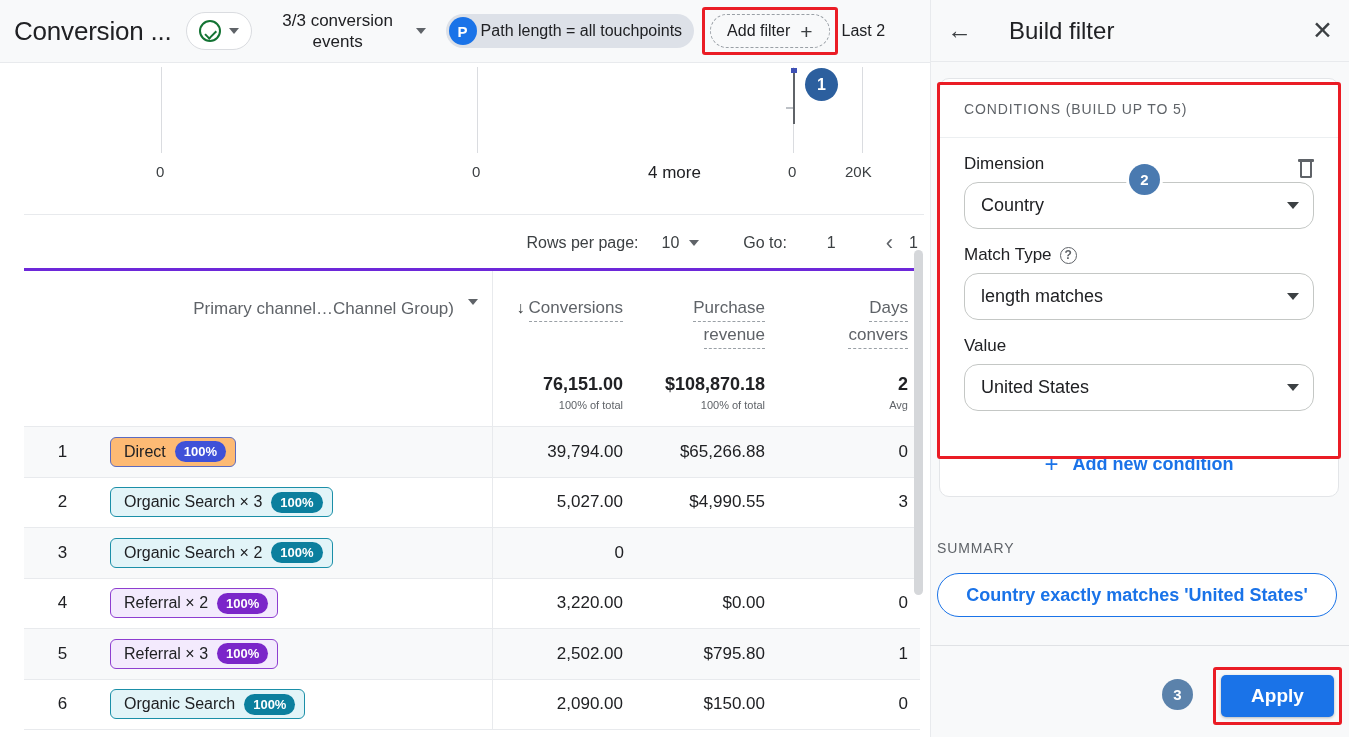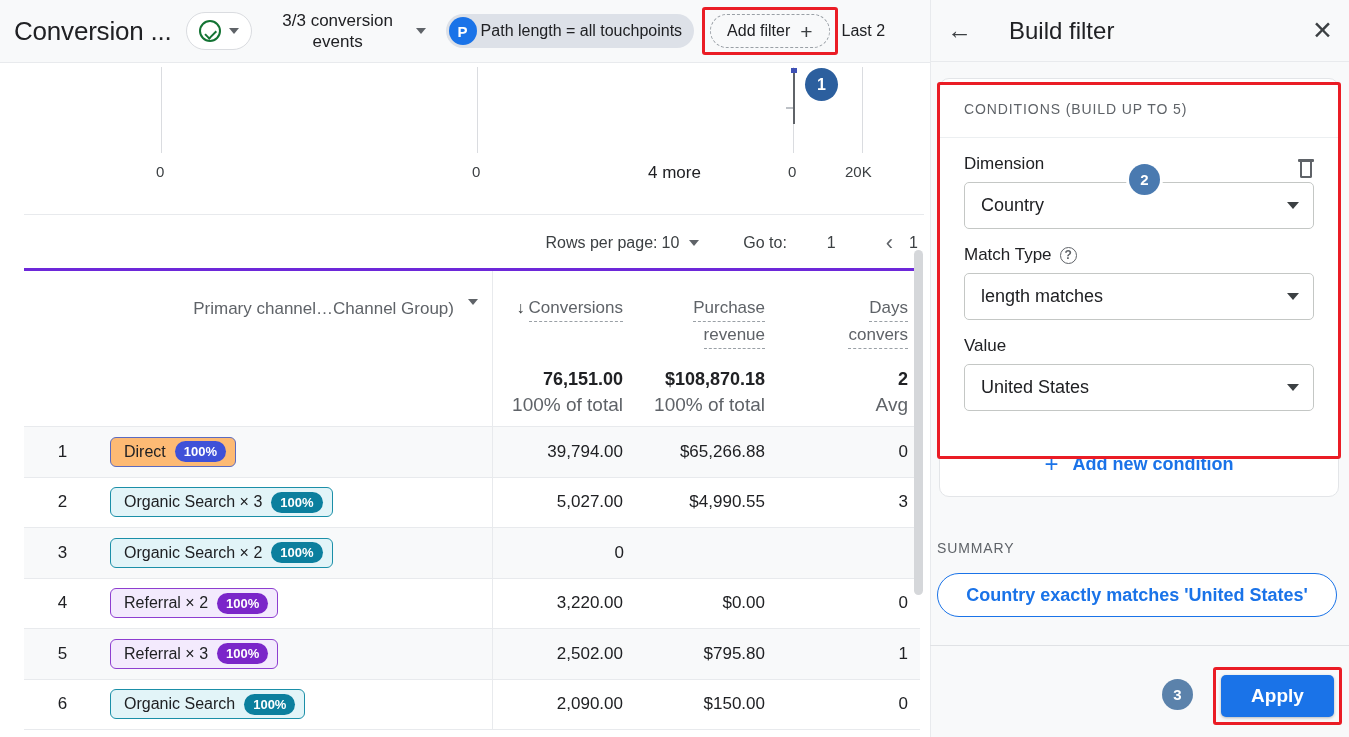--- a/index.html
+++ b/index.html
@@ -119,21 +119,21 @@
 
   
   #pager-row {
     position: absolute; left: 24px; top: 214px; width: 900px; height: 56px;
     border-top: 1px solid #e8eaed;
     display: flex; align-items: center; justify-content: flex-end;
     gap: 0; font-size: 16px; color: #3c4043;
     padding-right: 6px;
   }
   #pager-row .lbl { color: #3c4043; }
-  #rows-per-page-value { margin-left: 4px; }
+  #rows-per-page-value { margin-left: 23px; }
   #rows-caret { margin-left: 10px; }
   #goto-label { margin-left: 44px; }
   #goto-value { margin-left: 40px; }
   #prev-page-icon { margin-left: 50px; font-size: 22px; color: #5f6368; }
   #page-num { margin-left: 16px; }
 
   
   #table {
     position: absolute; left: 24px; top: 268px; width: 896px;
     border-top: 3px solid #6d28d9;
@@ -164,21 +164,21 @@
   #conv-hdr-wrap { display: flex; align-items: flex-start; gap: 4px; }
   .sort-arrow { font-size: 16px; color: #3c4043; }
 
   
   #totals-row { height: 68px; border-bottom: 1px solid #e8eaed; }
   #totals-row .tcell {
     display: flex; flex-direction: column; align-items: flex-end;
     justify-content: center; padding-right: 12px;
   }
   .total-main { font-size: 18px; color: #202124; font-weight: 700; }
-  .total-sub  { font-size: 19px; color: #5f6368; margin-top: 4px; }
+  .total-sub  { font-size: 11px; color: #5f6368; margin-top: 4px; }
 
   
   .brow { height: 50.5px; }
   .brow.odd { background: #f8f9fa; }
   .brow.even { background: #ffffff; }
   .brow { border-bottom: 1px solid #e8eaed; }
 
   .chip {
     display: inline-flex; align-items: center; gap: 9px;
     height: 30px; border-radius: 6px; padding: 0 9px 0 13px;
@@ -227,21 +227,21 @@
   #conditions-title {
     font-size: 14px; color: #5f6368; letter-spacing: .9px;
     padding: 22px 24px 20px 24px; border-bottom: 1px solid #eceff1;
   }
   #condition-block { padding: 16px 24px 22px 24px; position: relative; }
   .field-label {
     font-size: 17px; color: #202124; margin-bottom: 8px;
     display: flex; align-items: center; gap: 8px;
   }
   .select-box {
-    height: 47px; border: 1px solid #c4c7c5; border-radius: 5px;
+    height: 47px; border: 1px solid #c4c7c5; border-radius: 14px;
     background: #fff; display: flex; align-items: center;
     padding: 0 14px 0 16px; font-size: 18px; color: #202124;
     justify-content: space-between;
   }
   .select-caret {
     width: 0; height: 0; border-left: 6px solid transparent;
     border-right: 6px solid transparent; border-top: 7px solid #3c4043;
   }
   #dimension-row {
     display: flex; align-items: center; justify-content: space-between;

